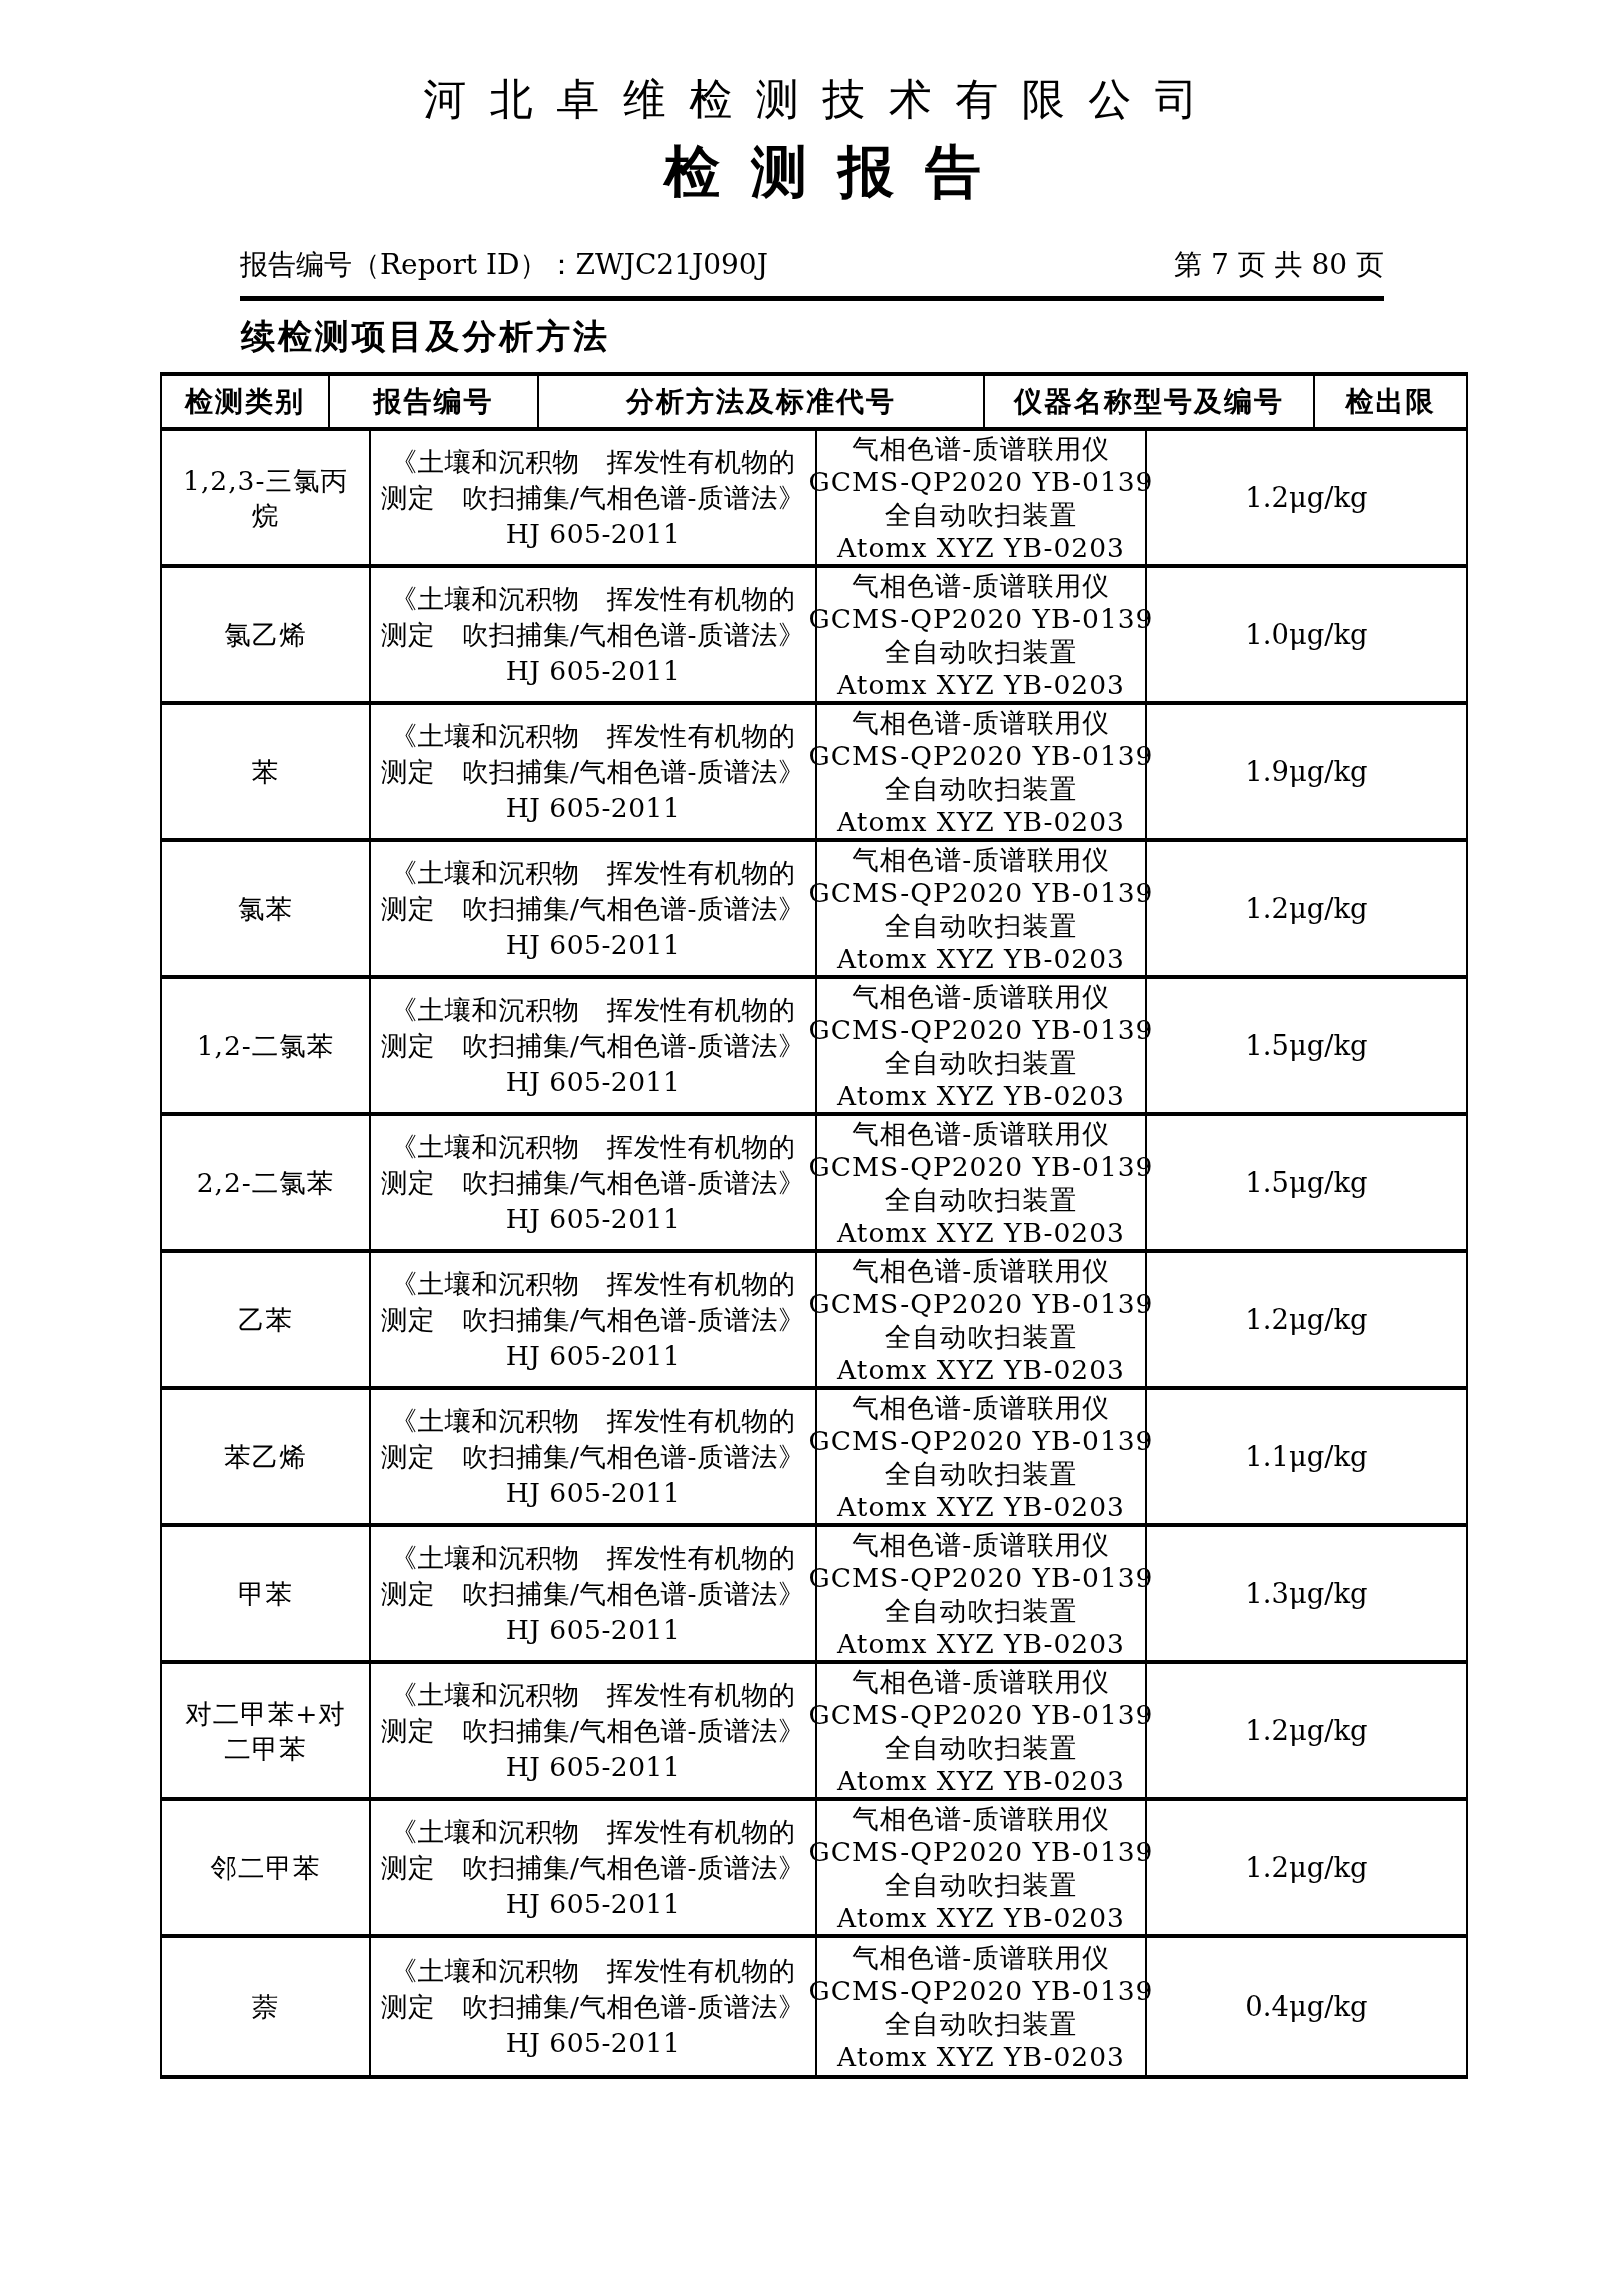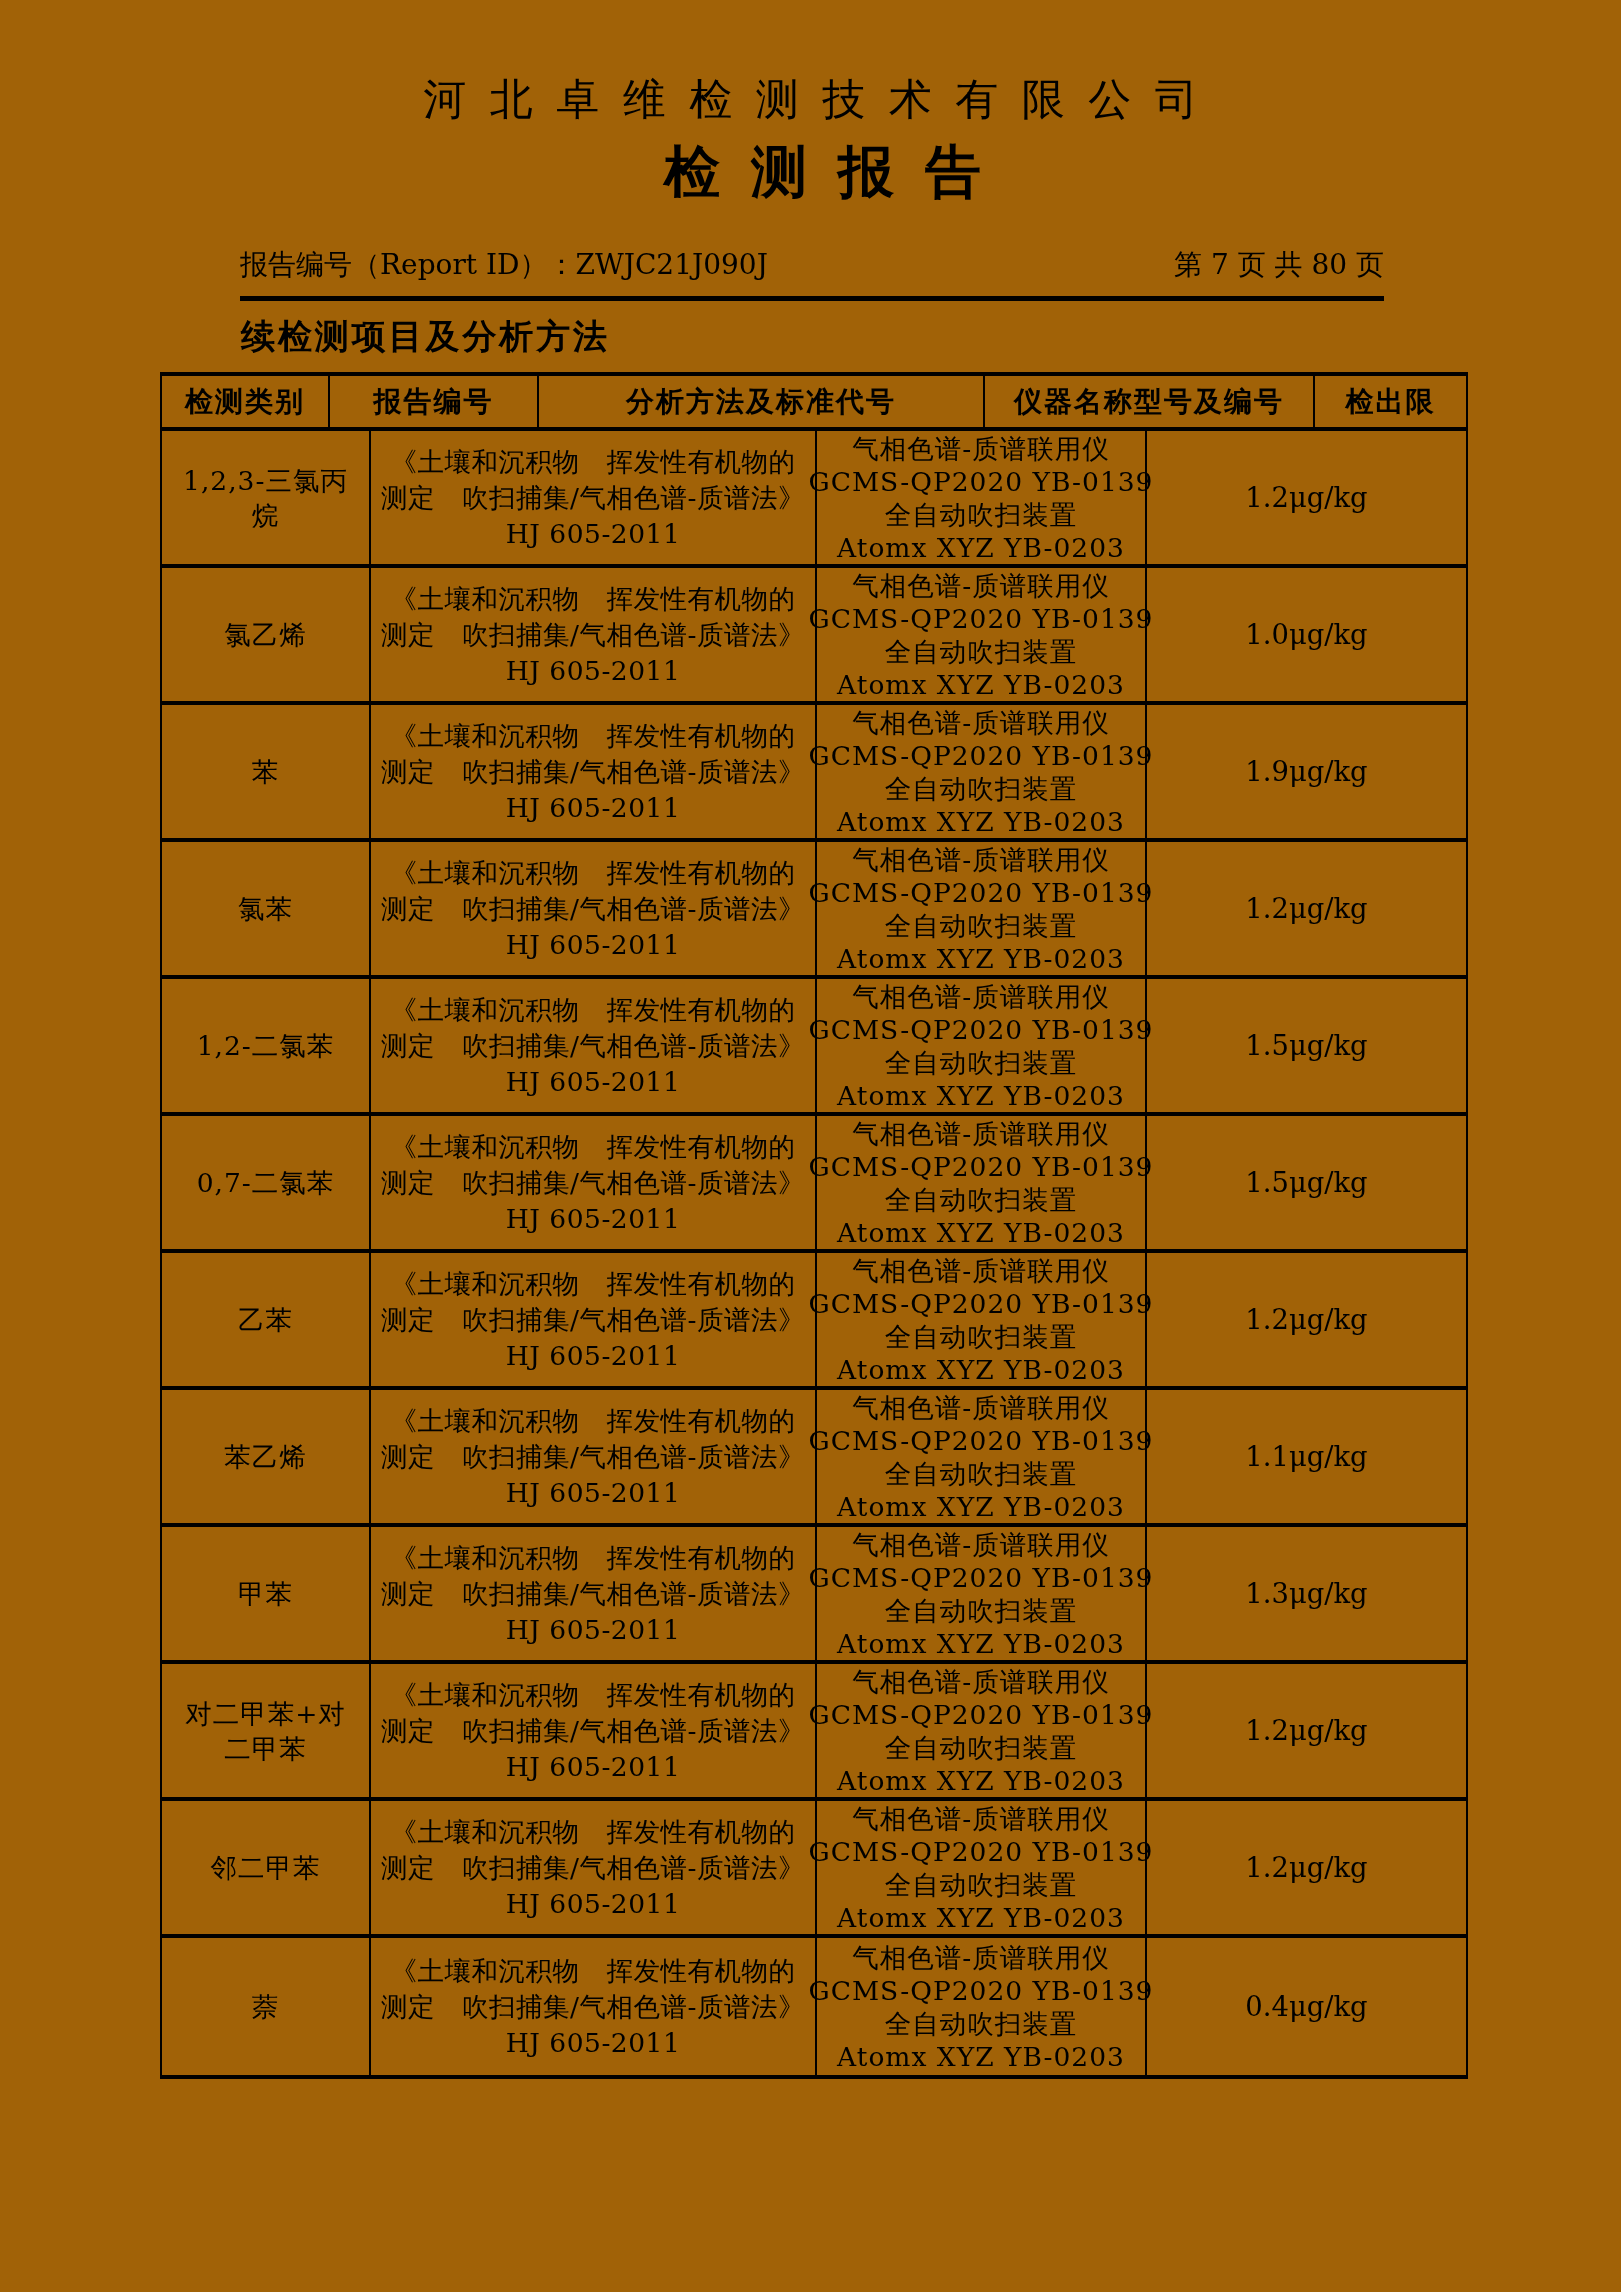--- a/index.html
+++ b/index.html
@@ -2,21 +2,21 @@
 <html><head>
 <meta charset="utf-8">
 <style>
   html, body { margin: 0; padding: 0; background: #e8e8e8; }
   * { box-sizing: border-box; }
   .page {
     position: relative;
     width: 1621px;
     height: 2293px;
     margin: 0 auto;
-    background: #a16207;
+    background: #ffffff;
     color: #000000;
     font-family: "DejaVu Serif", "Liberation Serif", serif;
     overflow: hidden;
   }
   .company-name {
     padding-top: 71px;
     text-align: center;
     font-size: 43px;
     letter-spacing: 23.5px;
     text-indent: 23.5px;
@@ -217,21 +217,21 @@
       <div class="td instrument-cell w4">
         <span class="line">气相色谱-质谱联用仪</span>
         <span class="line">GCMS-QP2020 YB-0139</span>
         <span class="line">全自动吹扫装置</span>
         <span class="line">Atomx XYZ YB-0203</span>
       </div>
       <div class="td limit-cell w5">1.5μg/kg</div>
     </div>
 
     <div class="trow">
-      <div class="td item-cell w2">0,7-二氯苯</div>
+      <div class="td item-cell w2">2,2-二氯苯</div>
       <div class="td method-cell w3">
         <span class="line">《土壤和沉积物　挥发性有机物的</span>
         <span class="line">测定　吹扫捕集/气相色谱-质谱法》</span>
         <span class="line">HJ 605-2011</span>
       </div>
       <div class="td instrument-cell w4">
         <span class="line">气相色谱-质谱联用仪</span>
         <span class="line">GCMS-QP2020 YB-0139</span>
         <span class="line">全自动吹扫装置</span>
         <span class="line">Atomx XYZ YB-0203</span>

